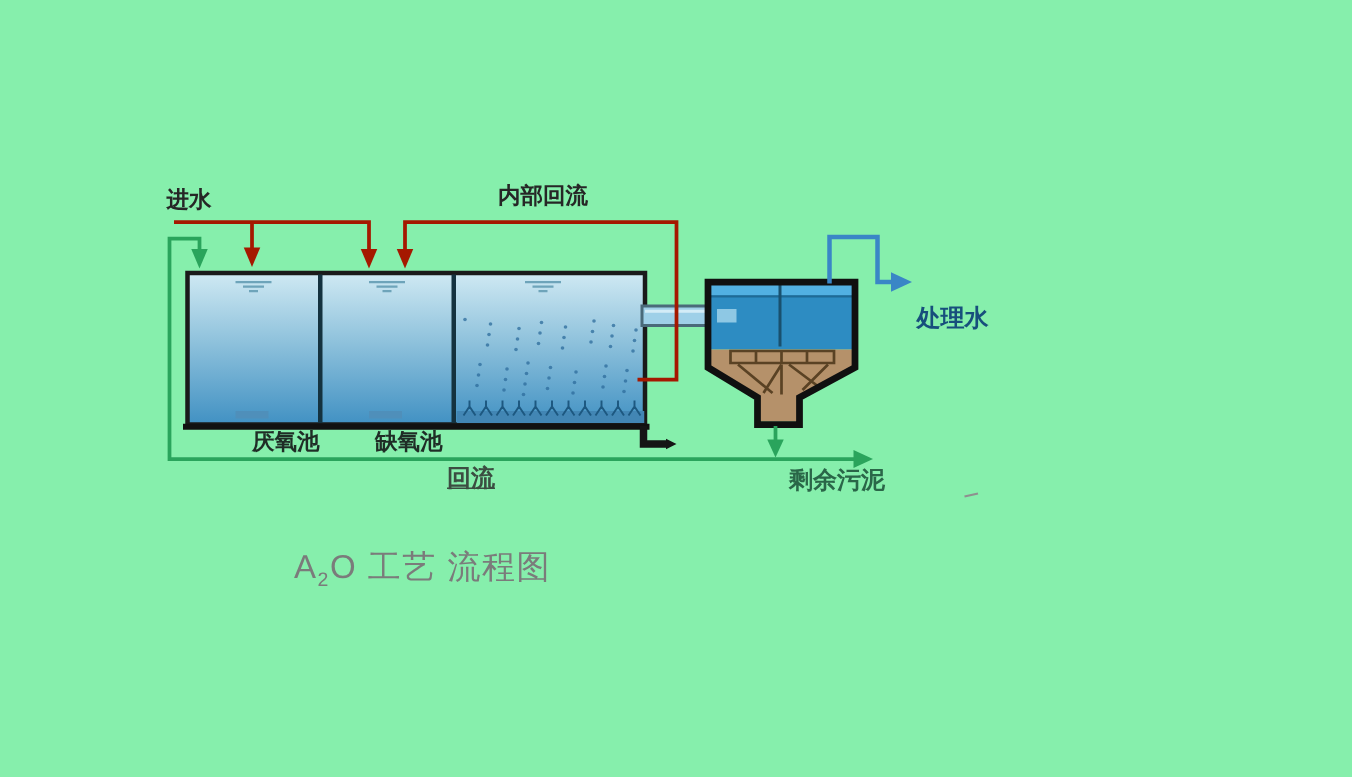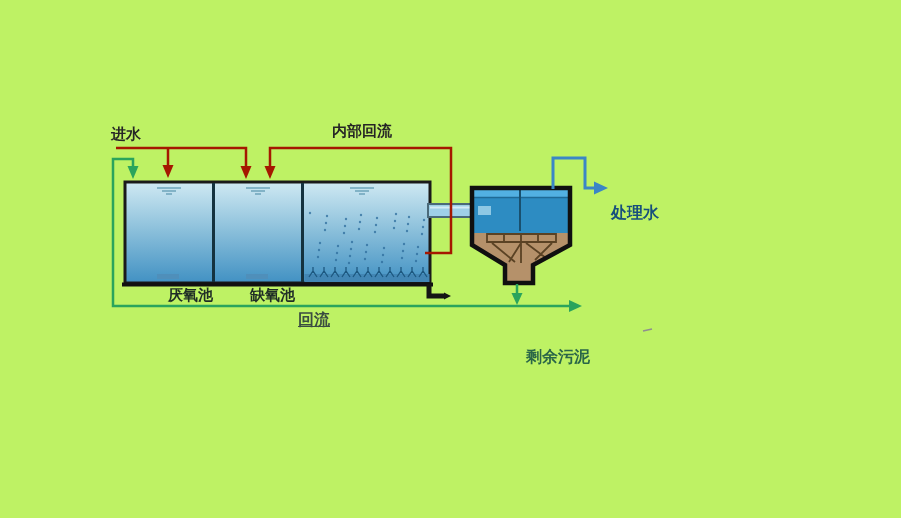--- a/index.html
+++ b/index.html
@@ -1,18 +1,18 @@
 <!DOCTYPE html>
 <html><head>
 <meta charset="utf-8">
 <style>
   html,body{margin:0;padding:0;}
   .stage{
     position:relative;width:901px;height:518px;
-    background:#bef264;overflow:hidden;
+    background:#86efac;overflow:hidden;
     font-family:"Liberation Sans", sans-serif;
   }
   .stage svg{position:absolute;left:0;top:0;}
   .lbl{position:absolute;font-weight:bold;color:#262626;font-size:15px;line-height:1;white-space:nowrap;}
   .lbl.center{text-align:right;}
   .tank-lbl{color:#1f2d26;}
   .effluent-lbl{color:#174f7c;font-size:16px;margin-top:20px;}
   .excess-lbl{color:#2a6648;font-size:16px;}
   .return-lbl{color:#3b4d41;font-size:16px;}
   .diagram-title{
@@ -161,15 +161,16 @@
 
   <div class="lbl effluent-lbl" style="left:611px;top:185px;">处理水</div>
 
   <div class="lbl tank-lbl center" style="left:125px;top:287px;width:88px;">厌氧池</div>
 
   <div class="lbl tank-lbl center" style="left:206px;top:287px;width:89px;">缺氧池</div>
 
 
   <div class="lbl return-lbl center" style="left:270px;top:312px;width:60px;text-decoration:underline;">回流</div>
 
-  <div class="lbl excess-lbl" style="left:526px;top:313px;margin-top:36px;">剩余污泥</div>
+  <div class="lbl excess-lbl" style="left:526px;top:313px;">剩余污泥</div>
 
+  <div class="diagram-title"><span>A</span><sub>2</sub><span>O 工艺 流程图</span></div>
 </div>
 
 </body></html>

